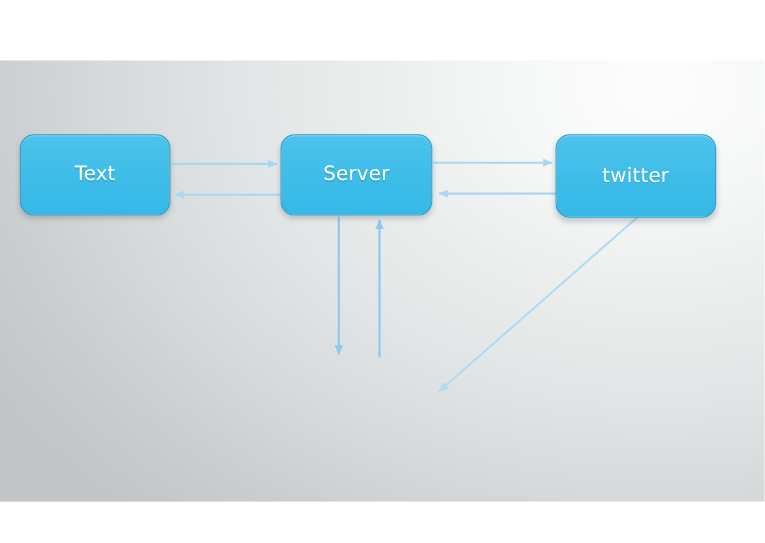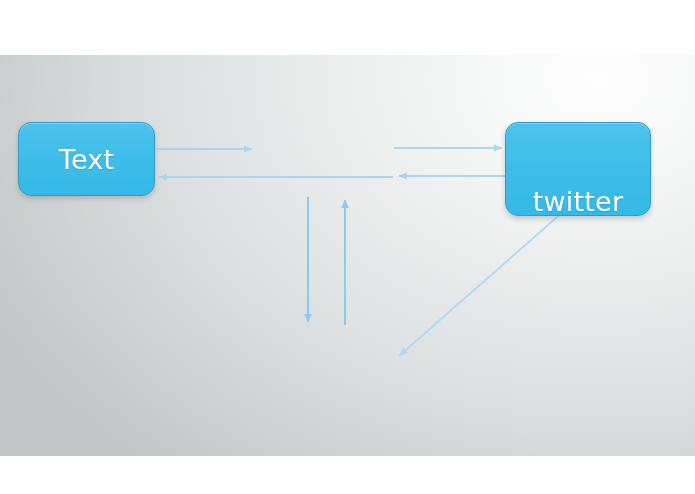--- a/index.html
+++ b/index.html
@@ -47,31 +47,31 @@
     border: 1.4px solid #2f9cc6;
     border-radius: 13px;
     box-shadow: 0 3px 5px rgba(90,105,115,0.30),
                 inset 0 1px 0 rgba(255,255,255,0.30);
     display: flex;
     align-items: center;
     justify-content: center;
   }
   .node .label {
     color: #ffffff;
-    font-size: 27px;
+    font-size: 18px;
     line-height: 1;
     font-weight: 400;
     letter-spacing: 0.2px;
     text-shadow: 0 1px 1px rgba(30,110,140,0.28);
     user-select: none;
   }
 
   #node-text   { left: 18px;  top: 122px; width: 137px; height: 74px; }
   #node-server { left: 255px; top: 122px; width: 138px; height: 74px; }
-  #node-twitter{ left: 505px; top: 122px; width: 146px; height: 94px; align-items: flex-end; }
+  #node-twitter{ left: 505px; top: 122px; width: 146px; height: 76px; }
   #node-cloud  { left: 257px; top: 326px; width: 137px; height: 74px; }
 
   
   #connectors {
     position: absolute;
     left: 0;
     top: 0;
     width: 695px;
     height: 494px;
     pointer-events: none;
@@ -115,19 +115,22 @@
 
     <line x1="345" y1="325" x2="345" y2="200" stroke="#8fc9ee" stroke-width="2" marker-end="url(#ah-up)"></line>
 
     <line x1="580" y1="197" x2="399" y2="356" stroke="#aedaf4" stroke-width="1.8" marker-end="url(#ah-diag)"></line>
   </svg>
 
   <div id="node-text" class="node">
     <span class="label">Text</span>
   </div>
 
+  <div id="node-server" class="node">
+    <span class="label">Server</span>
+  </div>
 
   <div id="node-twitter" class="node">
     <span class="label">twitter</span>
   </div>
 
 
 </div>
 
 </body></html>

